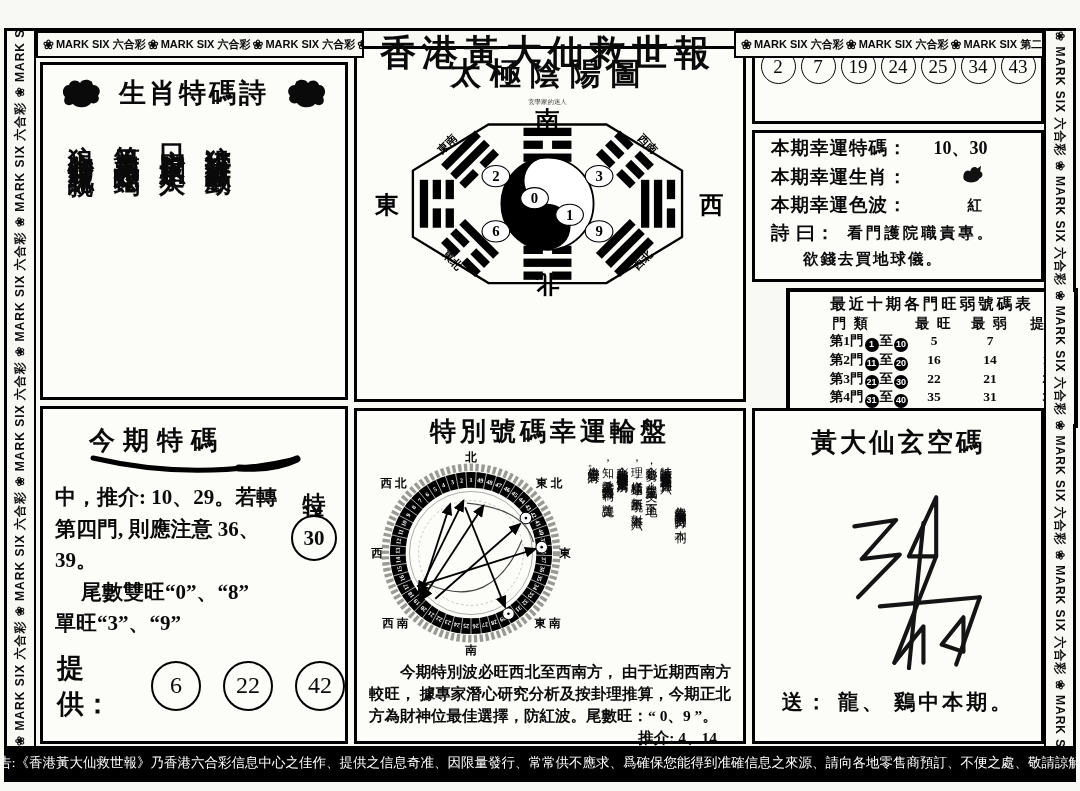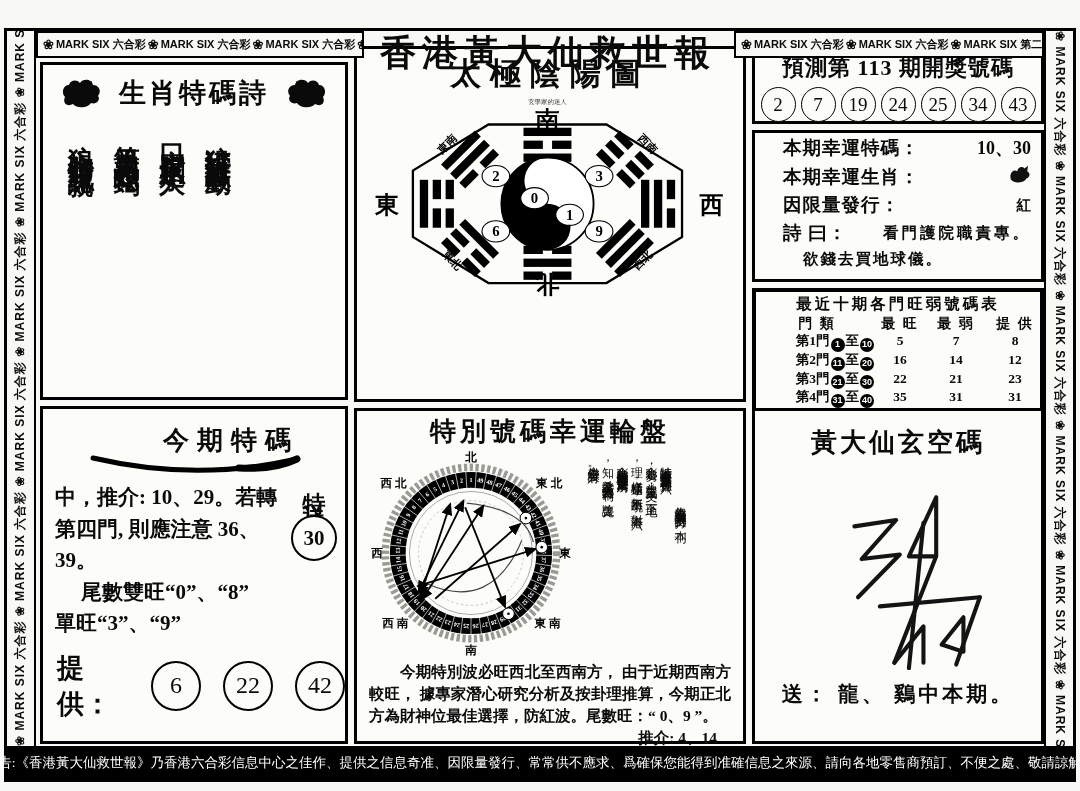--- a/index.html
+++ b/index.html
@@ -21,21 +21,21 @@
   #main-title{position:absolute;left:362px;top:6px;width:372px;text-align:center;font-size:36px;font-weight:bold;letter-spacing:6px;z-index:2;margin-top:23px;}
   
   .box{position:absolute;background:#fcfcf9;border:3px solid #000;box-sizing:border-box;}
   
   #box-poem{left:40px;top:62px;width:308px;height:338px;}
   .poem-header{display:flex;align-items:center;justify-content:center;gap:16px;margin-top:10px;}
   .poem-title{font-size:27px;font-weight:bold;letter-spacing:3px;}
   .poem-body{writing-mode:vertical-rl;text-orientation:upright;height:262px;margin-top:14px;padding:0 6px;display:block;}
   .poem-col{font-size:26px;font-weight:bold;letter-spacing:4px;margin:0 17px;line-height:1.1;}
   #box-special{left:40px;top:406px;width:308px;height:338px;}
-  .special-titlewrap{position:relative;width:210px;margin:14px auto 2px auto;text-align:right;}
+  .special-titlewrap{position:relative;width:210px;margin:14px auto 2px auto;text-align:left;}
   .special-title{font-size:26px;font-weight:bold;letter-spacing:8px;}
   .special-swoosh{display:block;margin:-4px auto 0 auto;}
   .special-body{position:relative;padding:4px 50px 0 12px;}
   .sline{font-size:21px;font-weight:bold;line-height:1.5;}
   .sline.c{text-align:center;}
   .special-side{position:absolute;right:8px;top:64px;display:flex;flex-direction:column;align-items:center;}
   .special-side .vlabel{writing-mode:vertical-rl;text-orientation:upright;font-size:23px;font-weight:bold;letter-spacing:12px;}
   .ring-num{width:42px;height:42px;border:2px solid #000;border-radius:50%;display:flex;align-items:center;justify-content:center;font-size:21px;font-weight:bold;margin-top:18px;background:#fcfcf9;}
   .provide-row{display:flex;align-items:center;gap:16px;padding:10px 0 0 14px;}
   .provide-label{font-size:27px;font-weight:bold;}
@@ -52,38 +52,38 @@
   .vcol.indent{padding-top:40px;}
   .wheel-para{font-size:15.5px;font-weight:bold;line-height:1.42;text-align:justify;padding:0 12px;margin:2px 0 0 0;}
   .wheel-para .tuijie{float:right;padding-right:14px;font-weight:bold;}
   .wheel-para .indent2{display:inline-block;width:2em;}
   
   #box-predict{left:752px;top:46px;width:292px;height:78px;}
   .predict-title{text-align:center;font-size:22px;font-weight:bold;margin:4px 0 4px 0;letter-spacing:1px;}
   .predict-nums{display:flex;justify-content:center;gap:5px;}
   .num-circle{width:33px;height:33px;border:1.6px solid #000;border-radius:50%;display:flex;align-items:center;justify-content:center;font-size:19px;background:#fcfcf9;}
   #box-lucky{left:752px;top:130px;width:292px;height:152px;}
-  .lucky-row{display:flex;align-items:center;padding:3px 10px 0 28px;line-height:1.35;justify-content:space-between;}
+  .lucky-row{display:flex;align-items:center;padding:3px 10px 0 16px;line-height:1.35;}
   .lucky-label{font-size:18.5px;font-weight:bold;white-space:nowrap;letter-spacing:1px;}
   .lucky-value{font-size:18px;font-weight:bold;padding-left:26px;}
   .lucky-value.small{font-size:14.5px;}
   .lucky-value.poem1{font-size:15.5px;letter-spacing:3px;padding-left:12px;}
   .lucky-row.cont{padding-left:48px;}
   .lucky-value.poem2{font-size:15.5px;letter-spacing:2px;padding-left:0;}
-  #box-table{left:752px;top:288px;width:292px;height:140px;box-shadow:inset 0 0 0 1px #000;border-width:3px;}
+  #box-table{left:786px;top:288px;width:292px;height:140px;box-shadow:inset 0 0 0 1px #000;border-width:3px;}
   .table-title{text-align:center;font-size:15.5px;font-weight:bold;letter-spacing:3px;margin-top:3px;}
   .table-grid{display:grid;grid-template-columns:116px 50px 62px 56px;padding:0 4px;}
   .th{font-size:14px;font-weight:bold;text-align:center;letter-spacing:2px;}
   .td{font-size:13.5px;font-weight:bold;text-align:center;line-height:15.5px;white-space:nowrap;}
   .td.gate{text-align:right;padding-left:2px;}
   .bnum{display:inline-flex;width:14px;height:14px;border-radius:50%;background:#000;color:#fff;font-size:9px;align-items:center;justify-content:center;font-weight:bold;margin:0 1px;vertical-align:-2px;font-family:"Liberation Sans",sans-serif;}
   #box-xuankong{left:752px;top:408px;width:292px;height:336px;}
   .xk-title{text-align:center;font-size:26px;font-weight:bold;letter-spacing:3px;margin-top:14px;}
   .xk-glyph{display:block;margin:10px auto 0 auto;}
-  .xk-send{text-align:center;font-size:21px;font-weight:bold;letter-spacing:3px;margin-top:10px;}
+  .xk-send{text-align:center;font-size:21px;font-weight:bold;letter-spacing:3px;margin-top:18px;}
   
   #footer-bar{position:absolute;left:7px;top:746px;width:1066px;height:33px;background:#000;color:#fff;display:flex;align-items:center;justify-content:center;font-size:13.5px;z-index:4;white-space:nowrap;}
   svg text{font-family:"Liberation Serif",serif;}
 </style>
 </head>
 <body>
 
 <div id="page">
   <div id="frame"></div>
 
@@ -403,21 +403,20 @@
           <div class="vcol">理，樣樣精通，無所不曉，對本港六</div>
           <div class="vcol">合彩走勢推算的準確程度更是素所周</div>
           <div class="vcol">知，希諸君能大力支持本刊，讓曾先</div>
           <div class="vcol">生帶您發大財。</div>
         </div>
     </div>
     <p class="wheel-para"><span class="indent2"></span><span>今期特別波必旺西北至西南方， 由于近期西南方較旺， 據專家潛心研究分析及按卦理推算，今期正北方為財神位最佳選擇，防紅波。尾數旺：“ 0、9 ”。</span><span class="tuijie">推介: 4、14</span></p>
   </div>
 
   <div id="box-predict" class="box">
-    <div class="predict-title">預測第 113 期開獎號碼</div>
     <div class="predict-nums" id="predict-nums">
         <span class="num-circle">2</span>
         <span class="num-circle">7</span>
         <span class="num-circle">19</span>
         <span class="num-circle">24</span>
         <span class="num-circle">25</span>
         <span class="num-circle">34</span>
         <span class="num-circle">43</span>
       </div>
   </div>
@@ -429,21 +428,21 @@
     </div>
     <div class="lucky-row">
       <span class="lucky-label">本期幸運生肖：</span>
       <span class="lucky-value" style="padding-left:52px">
         <svg width="24" height="20" viewBox="0 0 26 22">
             <path fill="#111" d="M4,17 C2,10 7,5 11,8 C12,3 17,2 19,5 L23,2 L22,8 C26,10 25,15 21,16 C19,21 8,22 4,17 Z M8,12 l3,-3 l2,3 l-3,2 z"></path>
           </svg>
       </span>
     </div>
     <div class="lucky-row">
-      <span class="lucky-label">因限量發行：</span>
+      <span class="lucky-label">本期幸運色波：</span>
       <span class="lucky-value small" style="padding-left:60px">紅</span>
     </div>
     <div class="lucky-row">
       <span class="lucky-label">詩 曰：</span>
       <span class="lucky-value poem1">看門護院職責專。</span>
     </div>
     <div class="lucky-row cont">
       <span class="lucky-value poem2">欲錢去買地球儀。</span>
     </div>
   </div>

